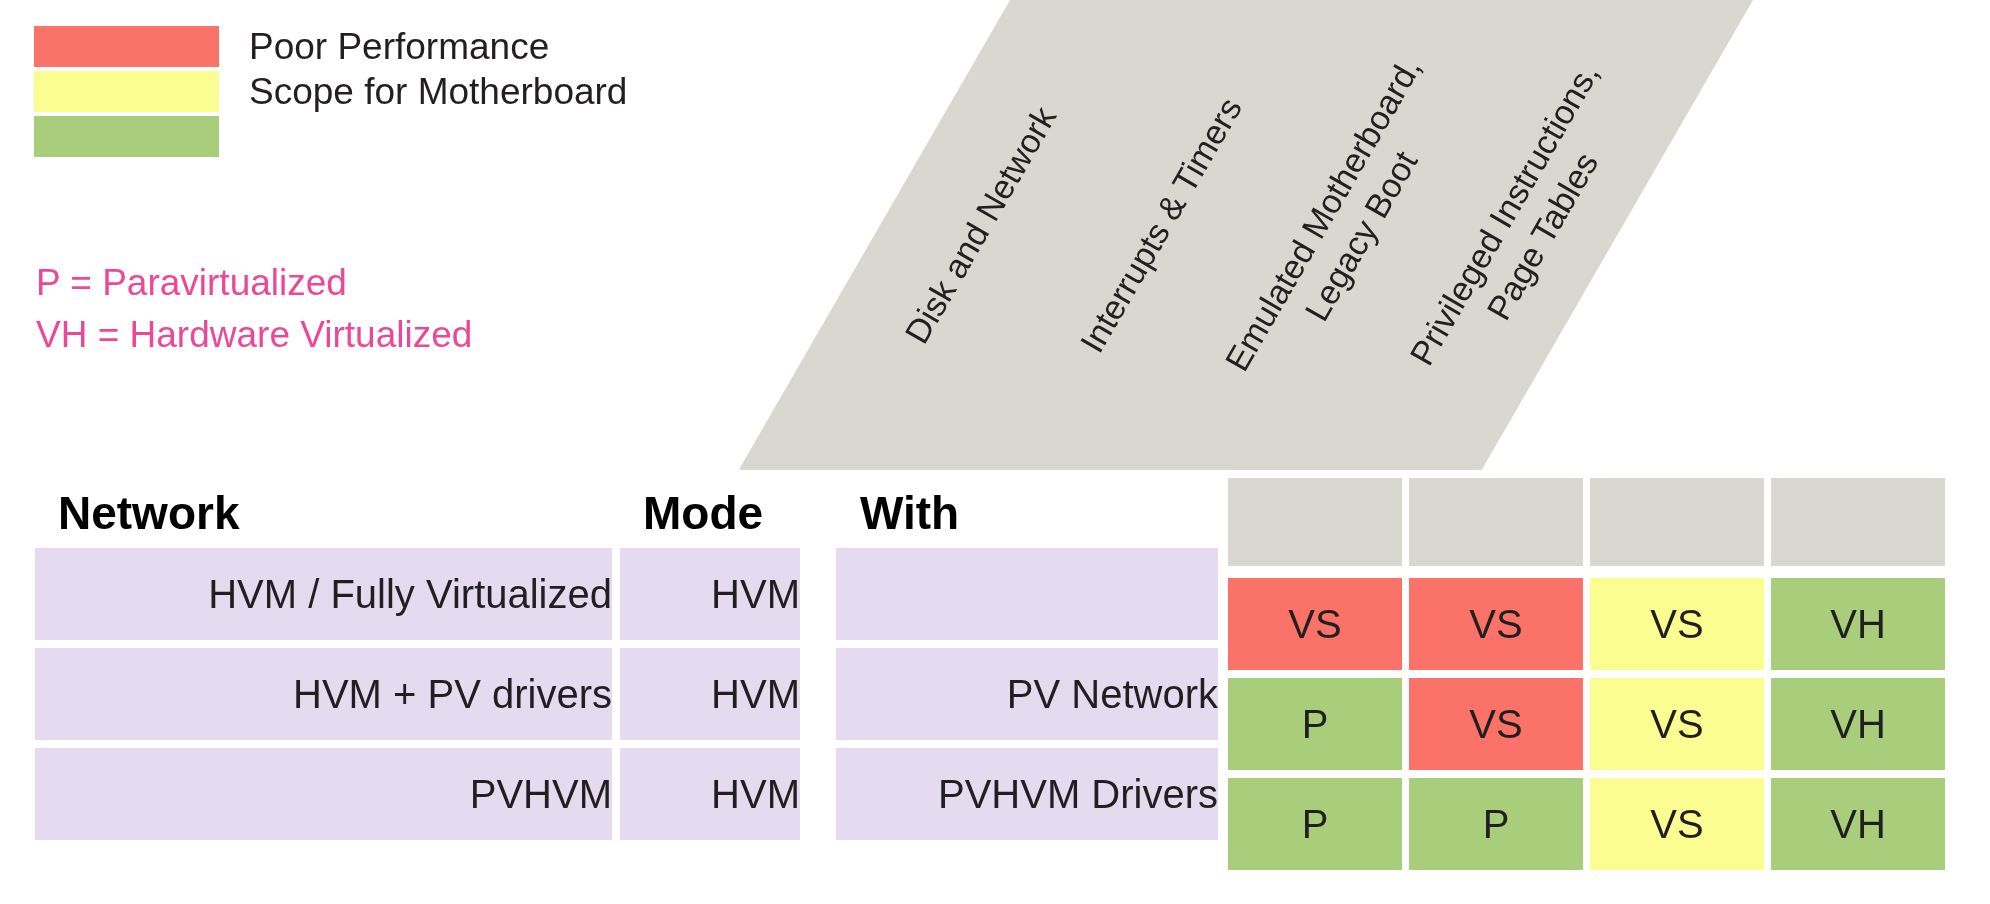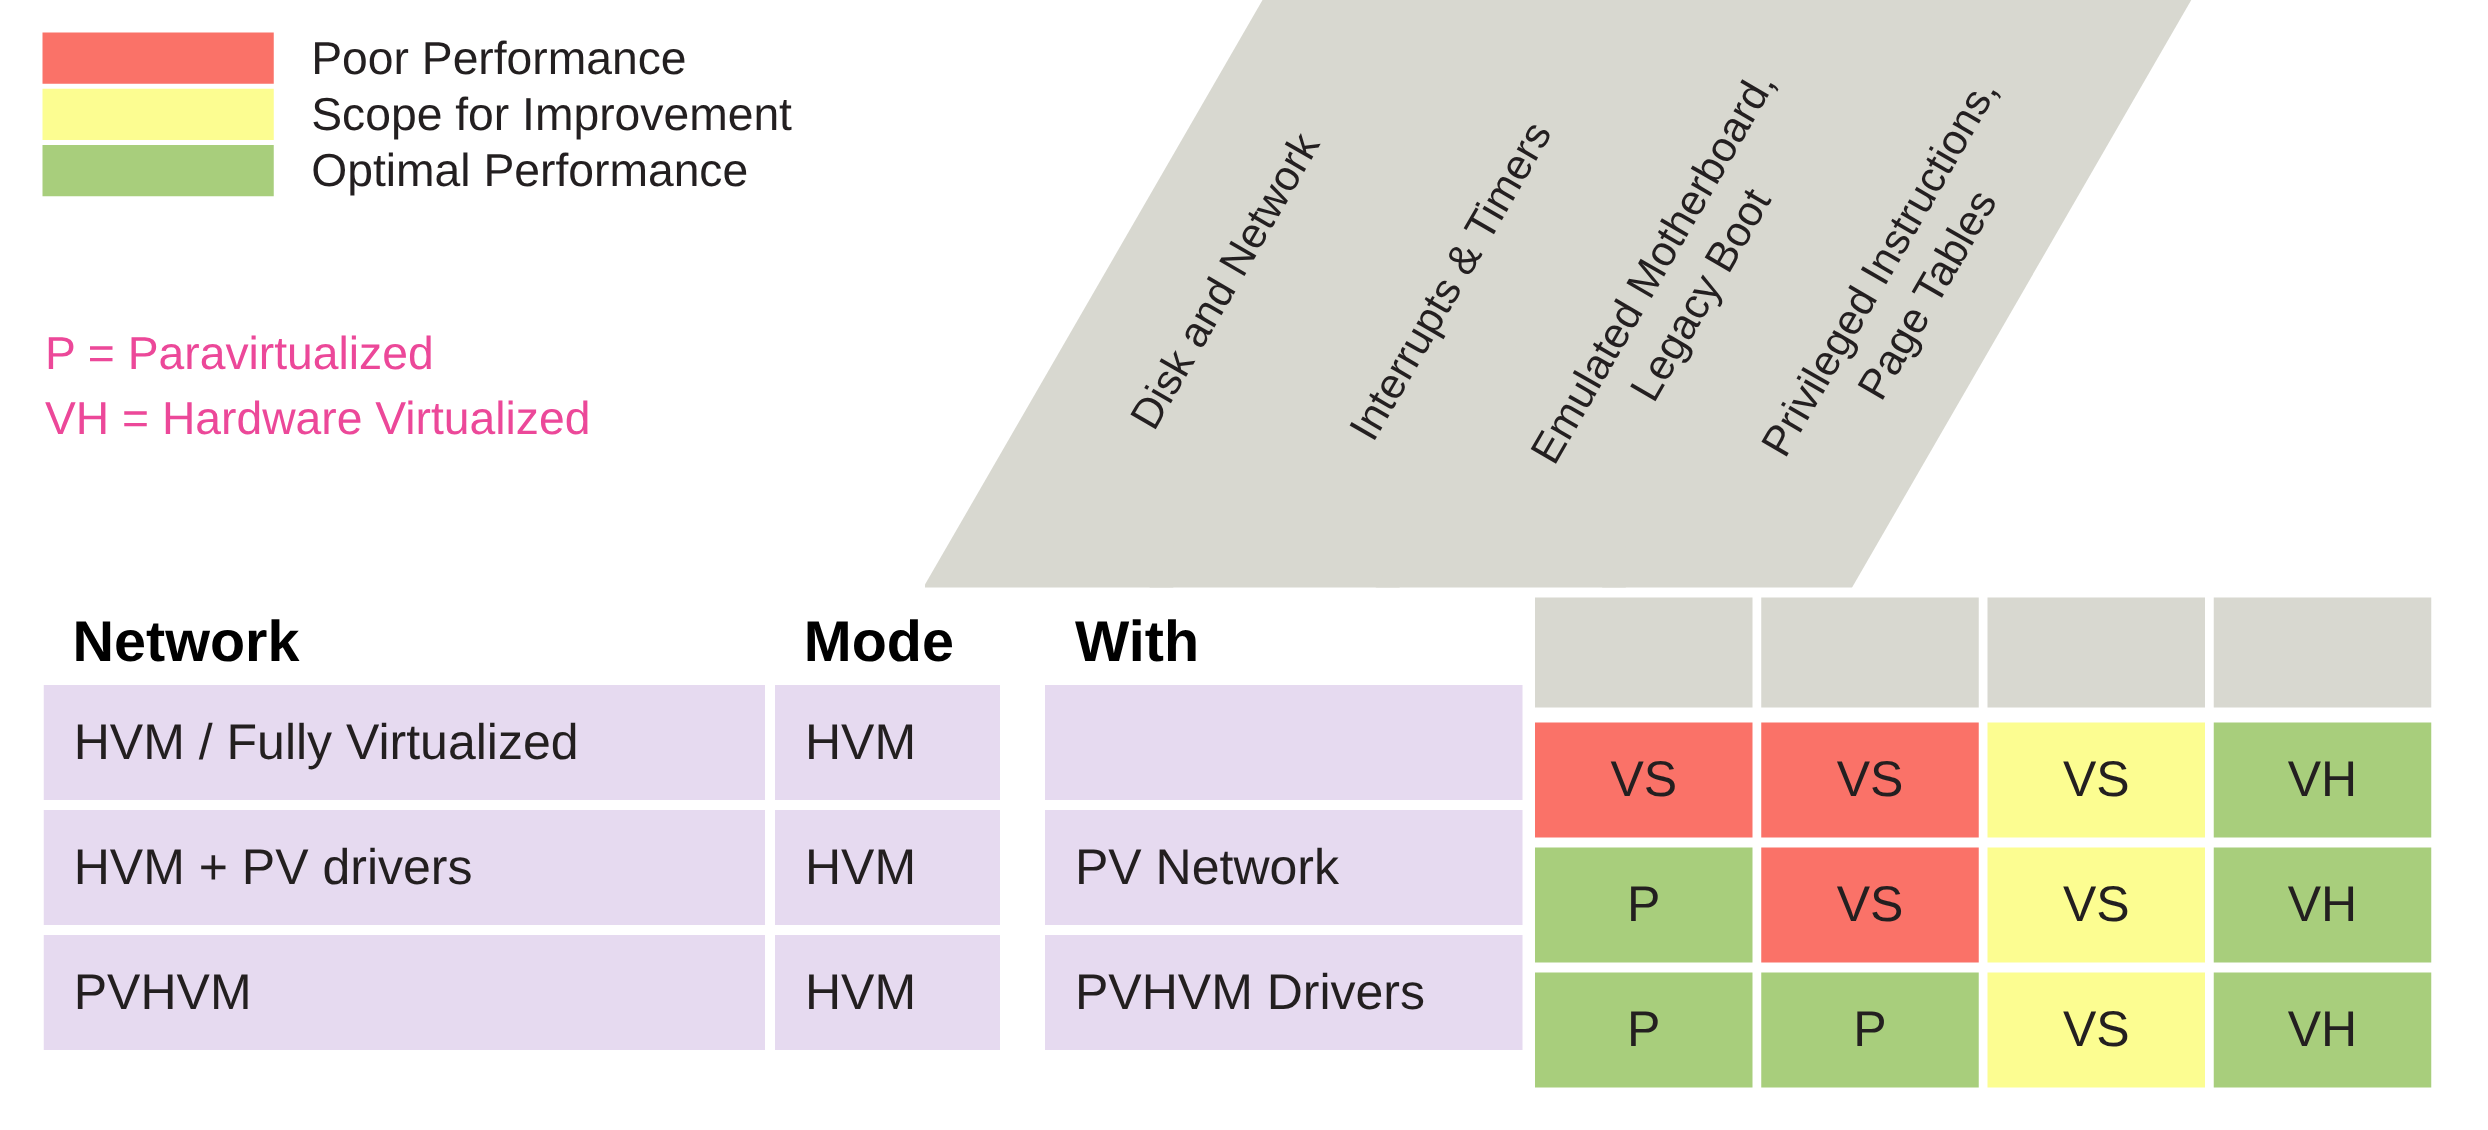--- a/index.html
+++ b/index.html
@@ -48,21 +48,21 @@
     font-size:34px;
     line-height:44px;
     text-align:center;
     color:#231f20;
   }
 
   
   .ltable{position:absolute;left:0px;top:478px;width:1228px;}
   .lhead{position:relative;height:70px;}
   .lhead .hcell{position:absolute;font-size:46px;font-weight:bold;line-height:70px;color:#000;}
-  .lrow{position:relative;height:96px;margin-bottom:4px;}
+  .lrow{position:relative;height:96px;margin-bottom:4px;text-align:right;}
   .lcell{position:absolute;top:0;height:92px;background:#e6daf0;font-size:40px;line-height:92px;color:#231f20;
          padding-left:24px;box-sizing:border-box;white-space:nowrap;overflow:hidden;}
 
   
   .c-shortcut{left:35px;width:577px;}
   .c-mode{left:620px;width:180px;}
   .c-with{left:836px;width:382px;}
   .h-shortcut{left:58px;}
   .h-mode{left:643px;}
   .h-with{left:860px;}
@@ -85,26 +85,25 @@
 
   <div class="legend">
 
     <div class="legend-row">
       <div class="swatch" style="background:#fa7268"></div>
       <div class="legend-label">Poor Performance</div>
     </div>
 
     <div class="legend-row">
       <div class="swatch" style="background:#fcfd91"></div>
-      <div class="legend-label">Scope for Improvement</div>
+      <div class="legend-label">Scope for Motherboard</div>
     </div>
 
     <div class="legend-row">
       <div class="swatch" style="background:#a8ce7c"></div>
-      <div class="legend-label">Optimal Performance</div>
     </div>
   </div>
 
   <div class="abbrevs">
     <div class="abbrev-line">P = Paravirtualized</div>
     <div class="abbrev-line">VH = Hardware Virtualized</div>
   </div>
 
   <div class="diag-band">
 

